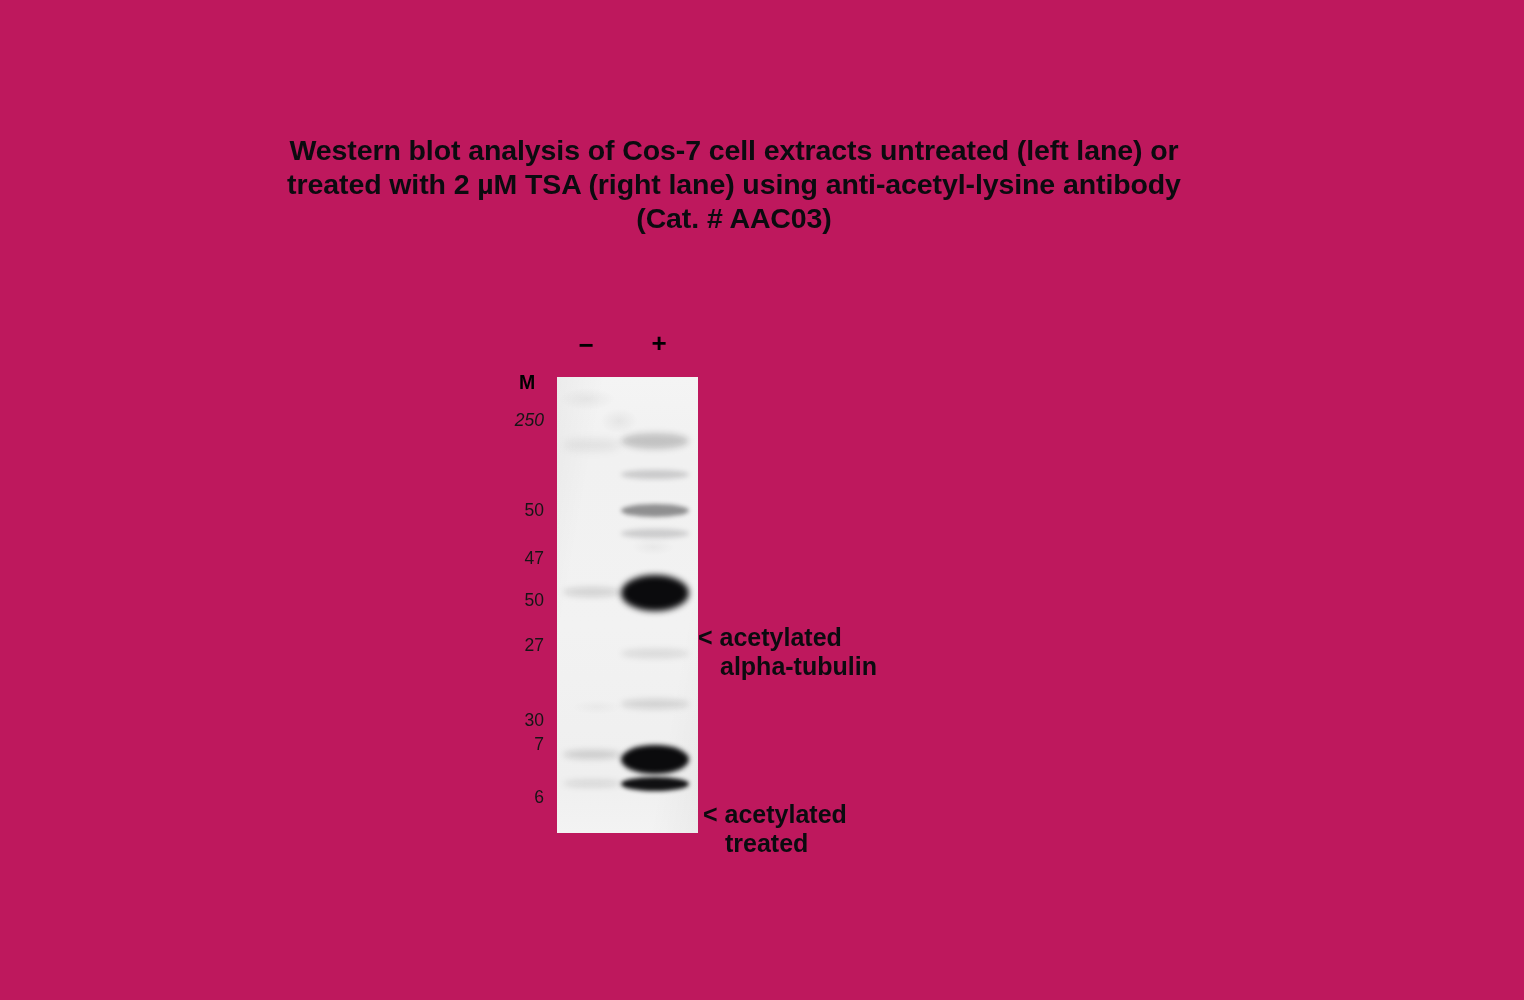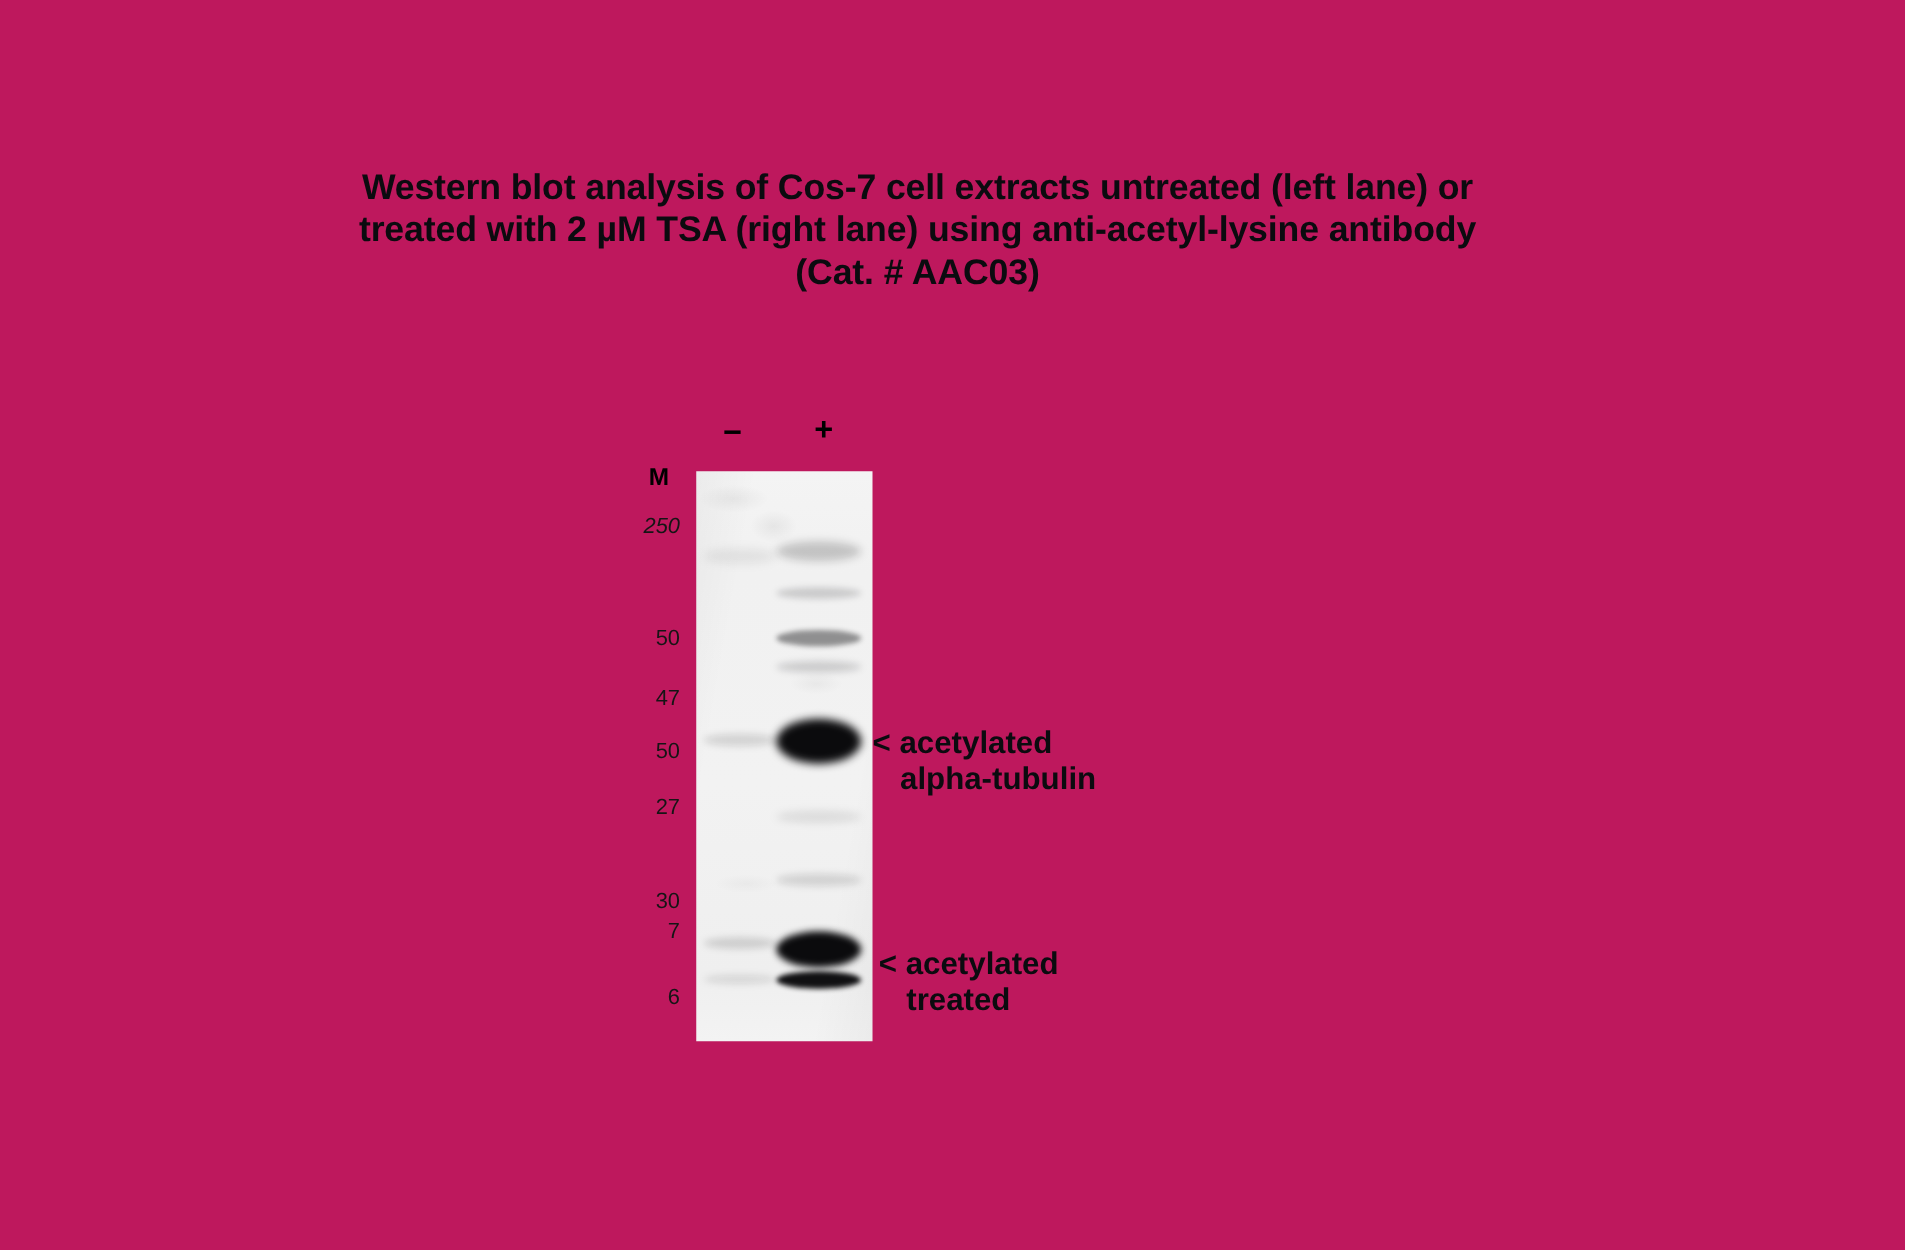--- a/index.html
+++ b/index.html
@@ -82,20 +82,21 @@
   }
 
   
   .callout {
     position: absolute;
     font-size: 25px;
     line-height: 29px;
     font-weight: 600;
     color: #0b0b0f;
     white-space: nowrap;
+    margin-top: 43px;
   }
   .callout .cl2 { display: block; padding-left: 22px; }
 
   
   #mw-ladder {
     position: absolute;
     left: 470px;
     top: 377px;
     width: 74px;
     height: 456px;

